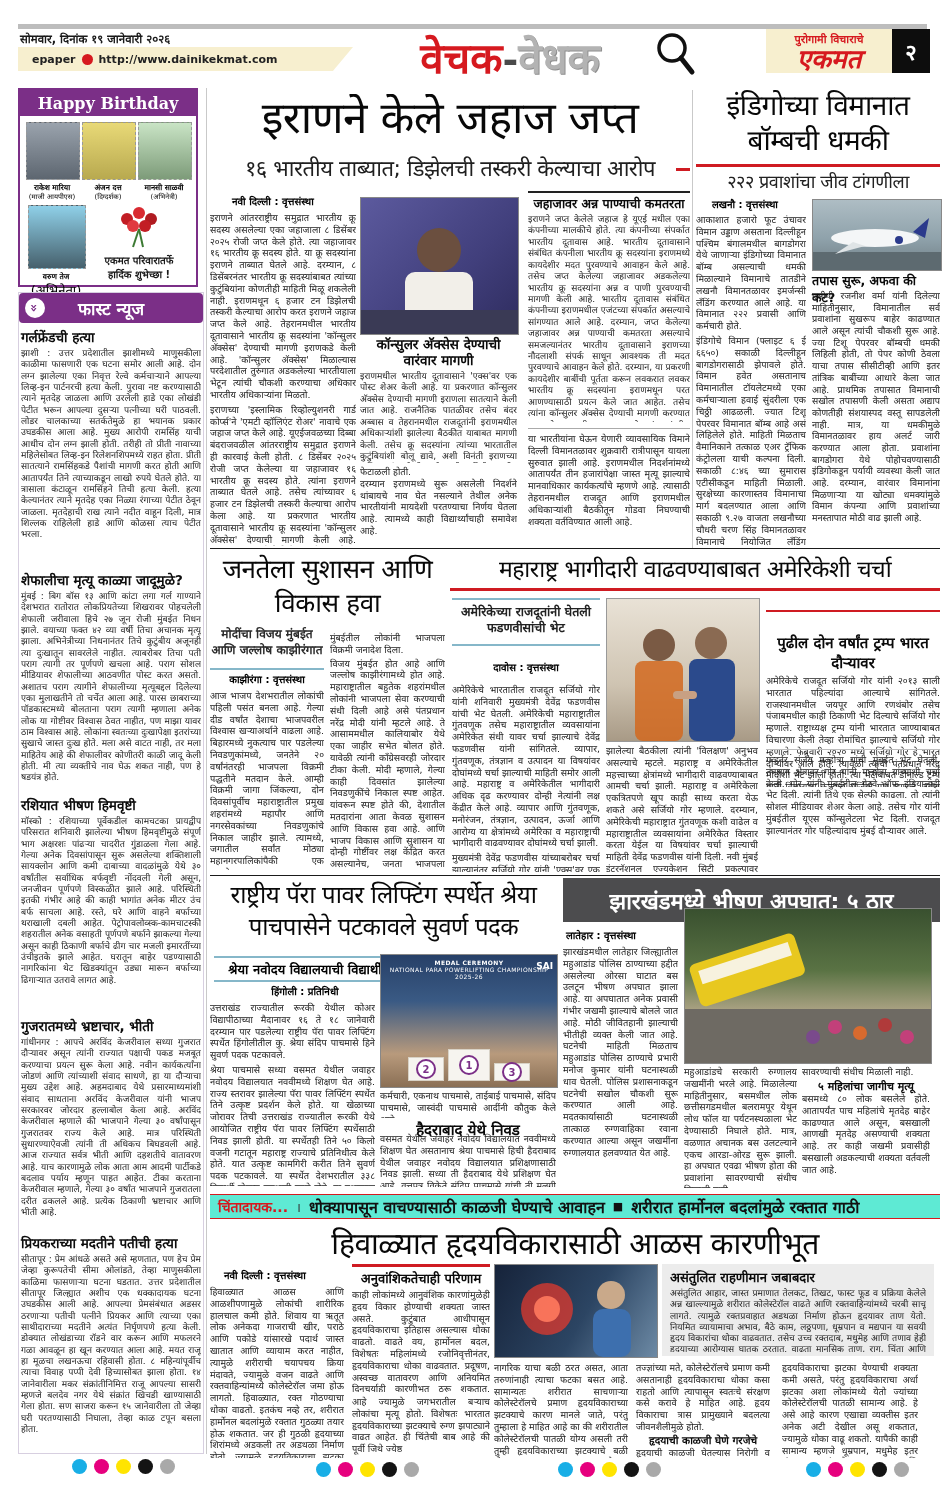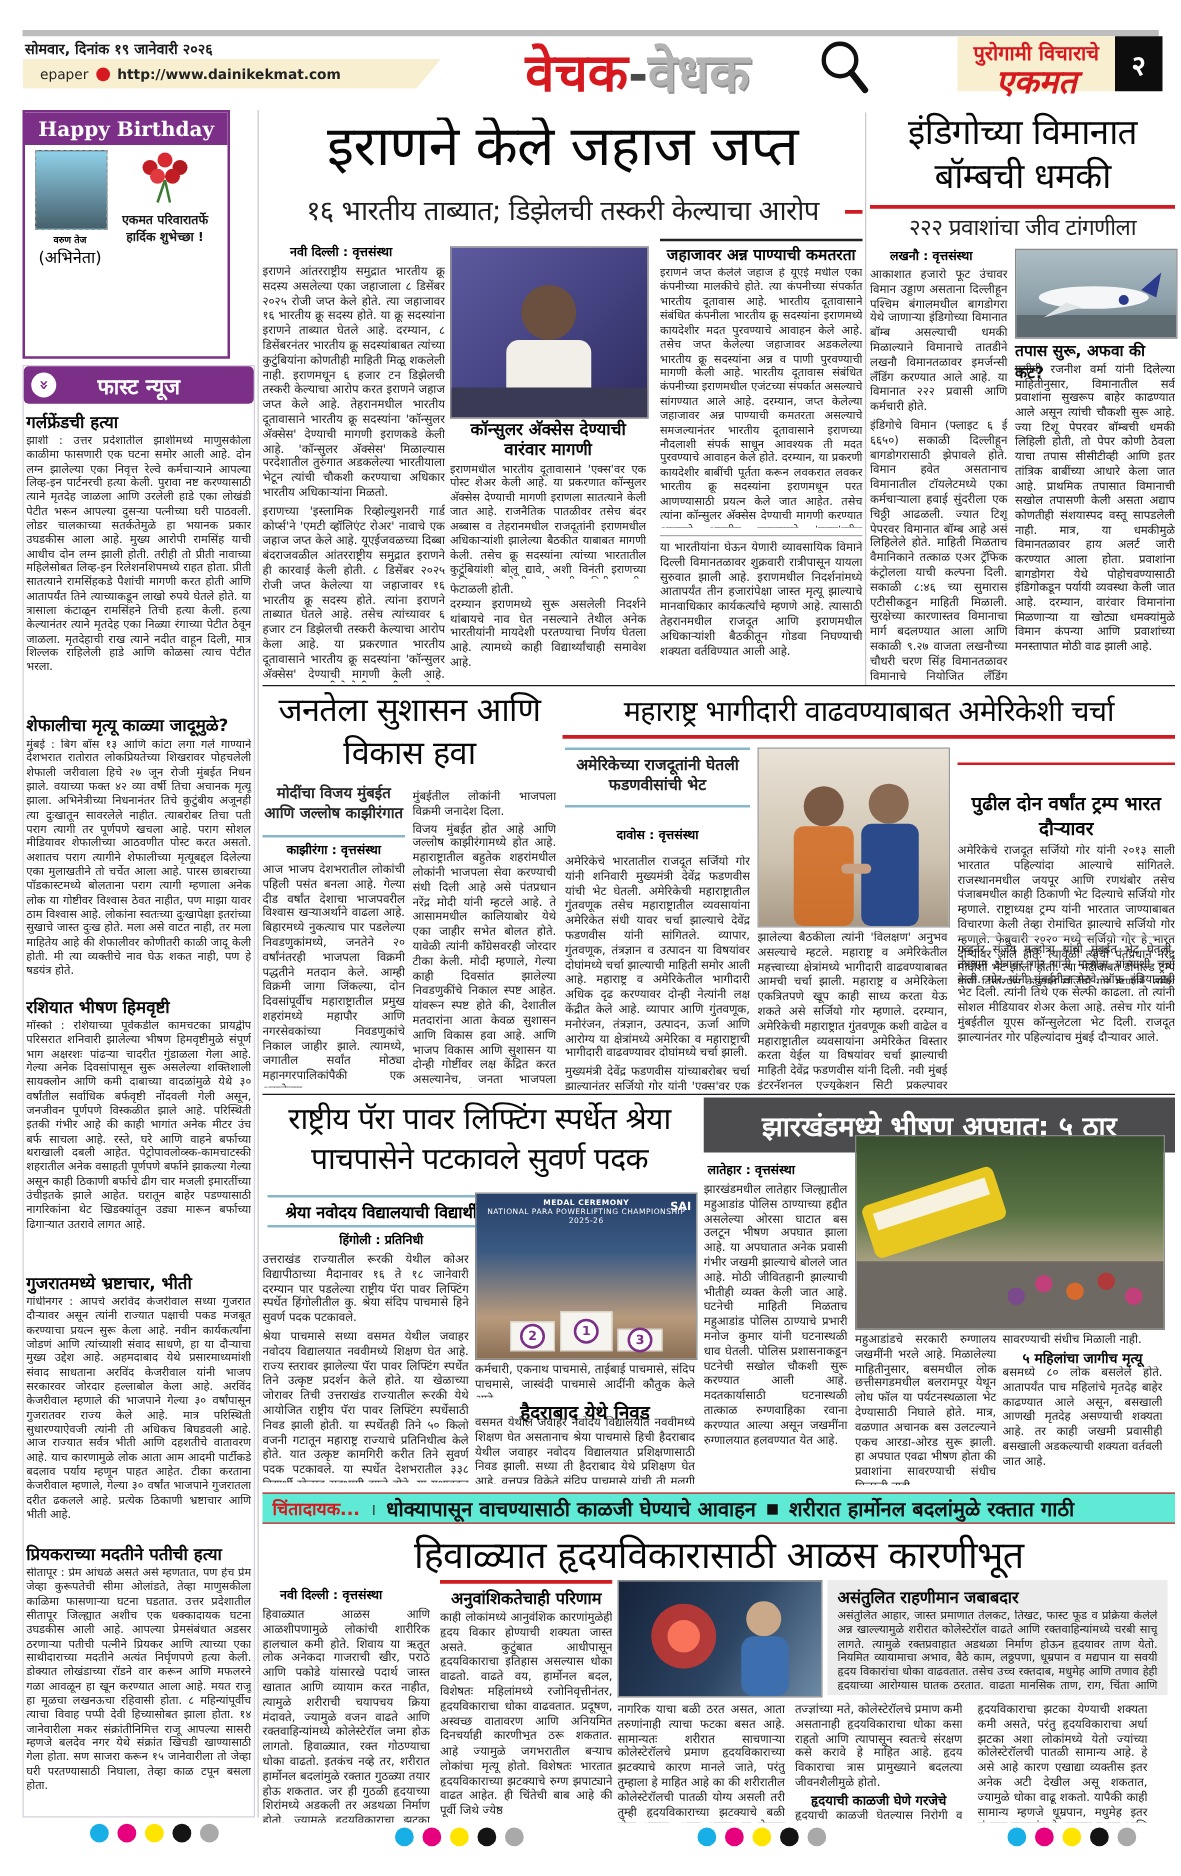--- a/index.html
+++ b/index.html
@@ -30,45 +30,62 @@
 </style>
 </head>
 <body>
 
 <div id="page">
 
   <div class="abs rule-gray" style="left:18px;top:24px;width:909px;height:5px;"></div>
   <div class="abs" style="left:20px;top:31px;width:280px;font-size:11.5px;font-weight:bold;color:#1a1a1a;">सोमवार, दिनांक १९ जानेवारी २०२६</div>
 
   <div class="abs" style="left:18px;top:47px;width:335px;height:24px;background:#f7efcf;clip-path:polygon(0 0,100% 0,94% 100%,0 100%);display:flex;align-items:center;gap:6px;padding-left:14px;box-sizing:border-box;">
-    <span style="font-size:11px;font-weight:normal;color:#222;">epaper</span>
+    <span style="font-size:11px;font-weight:bold;color:#222;">epaper</span>
     <span style="width:11px;height:11px;border-radius:50%;background:#d6191f;display:inline-block;"></span>
     <span style="font-size:11px;font-weight:bold;color:#222;">http://www.dainikekmat.com</span>
   </div>
 
   <div class="abs" style="left:340px;top:28px;width:340px;height:52px;text-align:center;white-space:nowrap;">
     <span style="font-size:42px;font-weight:bold;color:#d6191f;">वेचक</span><span style="font-size:38px;font-weight:bold;color:#4a4a4a;">-</span><span style="font-size:42px;font-weight:bold;color:#b3b3b3;text-shadow:1px 1px 0 #8f8f8f;">वेधक</span>
     <svg width="46" height="46" viewBox="0 0 46 46" style="position:absolute;right:-18px;top:2px;">
       <circle cx="20" cy="18" r="13" fill="none" stroke="#111" stroke-width="3.5"></circle>
       <circle cx="20" cy="18" r="9.5" fill="#ffffff" fill-opacity="0.55"></circle>
       <line x1="29" y1="28" x2="40" y2="42" stroke="#111" stroke-width="5" stroke-linecap="round"></line>
     </svg>
   </div>
 
   <div class="abs" style="left:766px;top:29px;width:126px;height:44px;background:#f7efcf;text-align:center;padding-top:2px;box-sizing:border-box;">
-    <div style="font-size:16px;font-weight:bold;color:#d6191f;">पुरोगामी विचाराचे</div>
+    <div style="font-size:11px;font-weight:bold;color:#d6191f;">पुरोगामी विचाराचे</div>
     <div style="font-size:26px;font-weight:bold;color:#d6191f;font-style:italic;line-height:1;">एकमत</div>
   </div>
   <div class="abs" style="left:892px;top:29px;width:38px;height:44px;background:#0d0d0d;color:#fff;display:flex;align-items:center;justify-content:center;">
     <span style="font-size:22px;font-weight:bold;">२</span>
   </div>
 
-  <div class="abs" style="left:18px;top:88px;width:166px;height:199px;border:2px solid #7b2f87;box-sizing:border-box;background:#fff;">
+  <div class="abs" style="left:18px;top:88px;width:180px;height:199px;border:2px solid #7b2f87;box-sizing:border-box;background:#fff;">
     <div style="height:26px;background:#7b2f87;color:#fff;display:flex;align-items:center;justify-content:center;">
       <span style="font-family:'DejaVu Serif',serif;font-weight:bold;font-size:16px;">Happy Birthday</span>
+    </div>
+    <div style="display:flex;justify-content:space-around;padding:6px 4px 0 4px;">
+      <div style="width:52px;text-align:center;">
+        <div class="ph" style="width:52px;height:56px;background:linear-gradient(180deg,#9aa3ad,#5d6670);border:1px dashed #999;"></div>
+        <div style="font-size:7.5px;font-weight:bold;margin-top:2px;">राकेश मारिया</div>
+        <div style="font-size:7px;">(माजी आयपीएस)</div>
+      </div>
+      <div style="width:52px;text-align:center;">
+        <div class="ph" style="width:52px;height:56px;background:linear-gradient(180deg,#e8d977,#b8a94f);border:1px dashed #999;"></div>
+        <div style="font-size:7.5px;font-weight:bold;margin-top:2px;">अंजन दत्त</div>
+        <div style="font-size:7px;">(दिग्दर्शक)</div>
+      </div>
+      <div style="width:52px;text-align:center;">
+        <div class="ph" style="width:52px;height:56px;background:linear-gradient(180deg,#c9e4c5,#7d9b79);border:1px dashed #999;"></div>
+        <div style="font-size:7.5px;font-weight:bold;margin-top:2px;">मानसी साळवी</div>
+        <div style="font-size:7px;">(अभिनेत्री)</div>
+      </div>
     </div>
     <div style="display:flex;padding:4px 8px 0 8px;gap:6px;">
       <div style="width:56px;text-align:center;">
         <div class="ph" style="width:56px;height:62px;background:linear-gradient(180deg,#8fd0e8,#46606c);border:1px dashed #999;"></div>
         <div style="font-size:7.5px;font-weight:bold;margin-top:2px;">वरुण तेज</div>
         <div style="font-size:13px;">(अभिनेता)</div>
       </div>
       <div style="flex:1;text-align:center;position:relative;">
         <svg width="52" height="44" viewBox="0 0 52 44">
           <line x1="26" y1="24" x2="20" y2="42" stroke="#3c7a33" stroke-width="2"></line>

